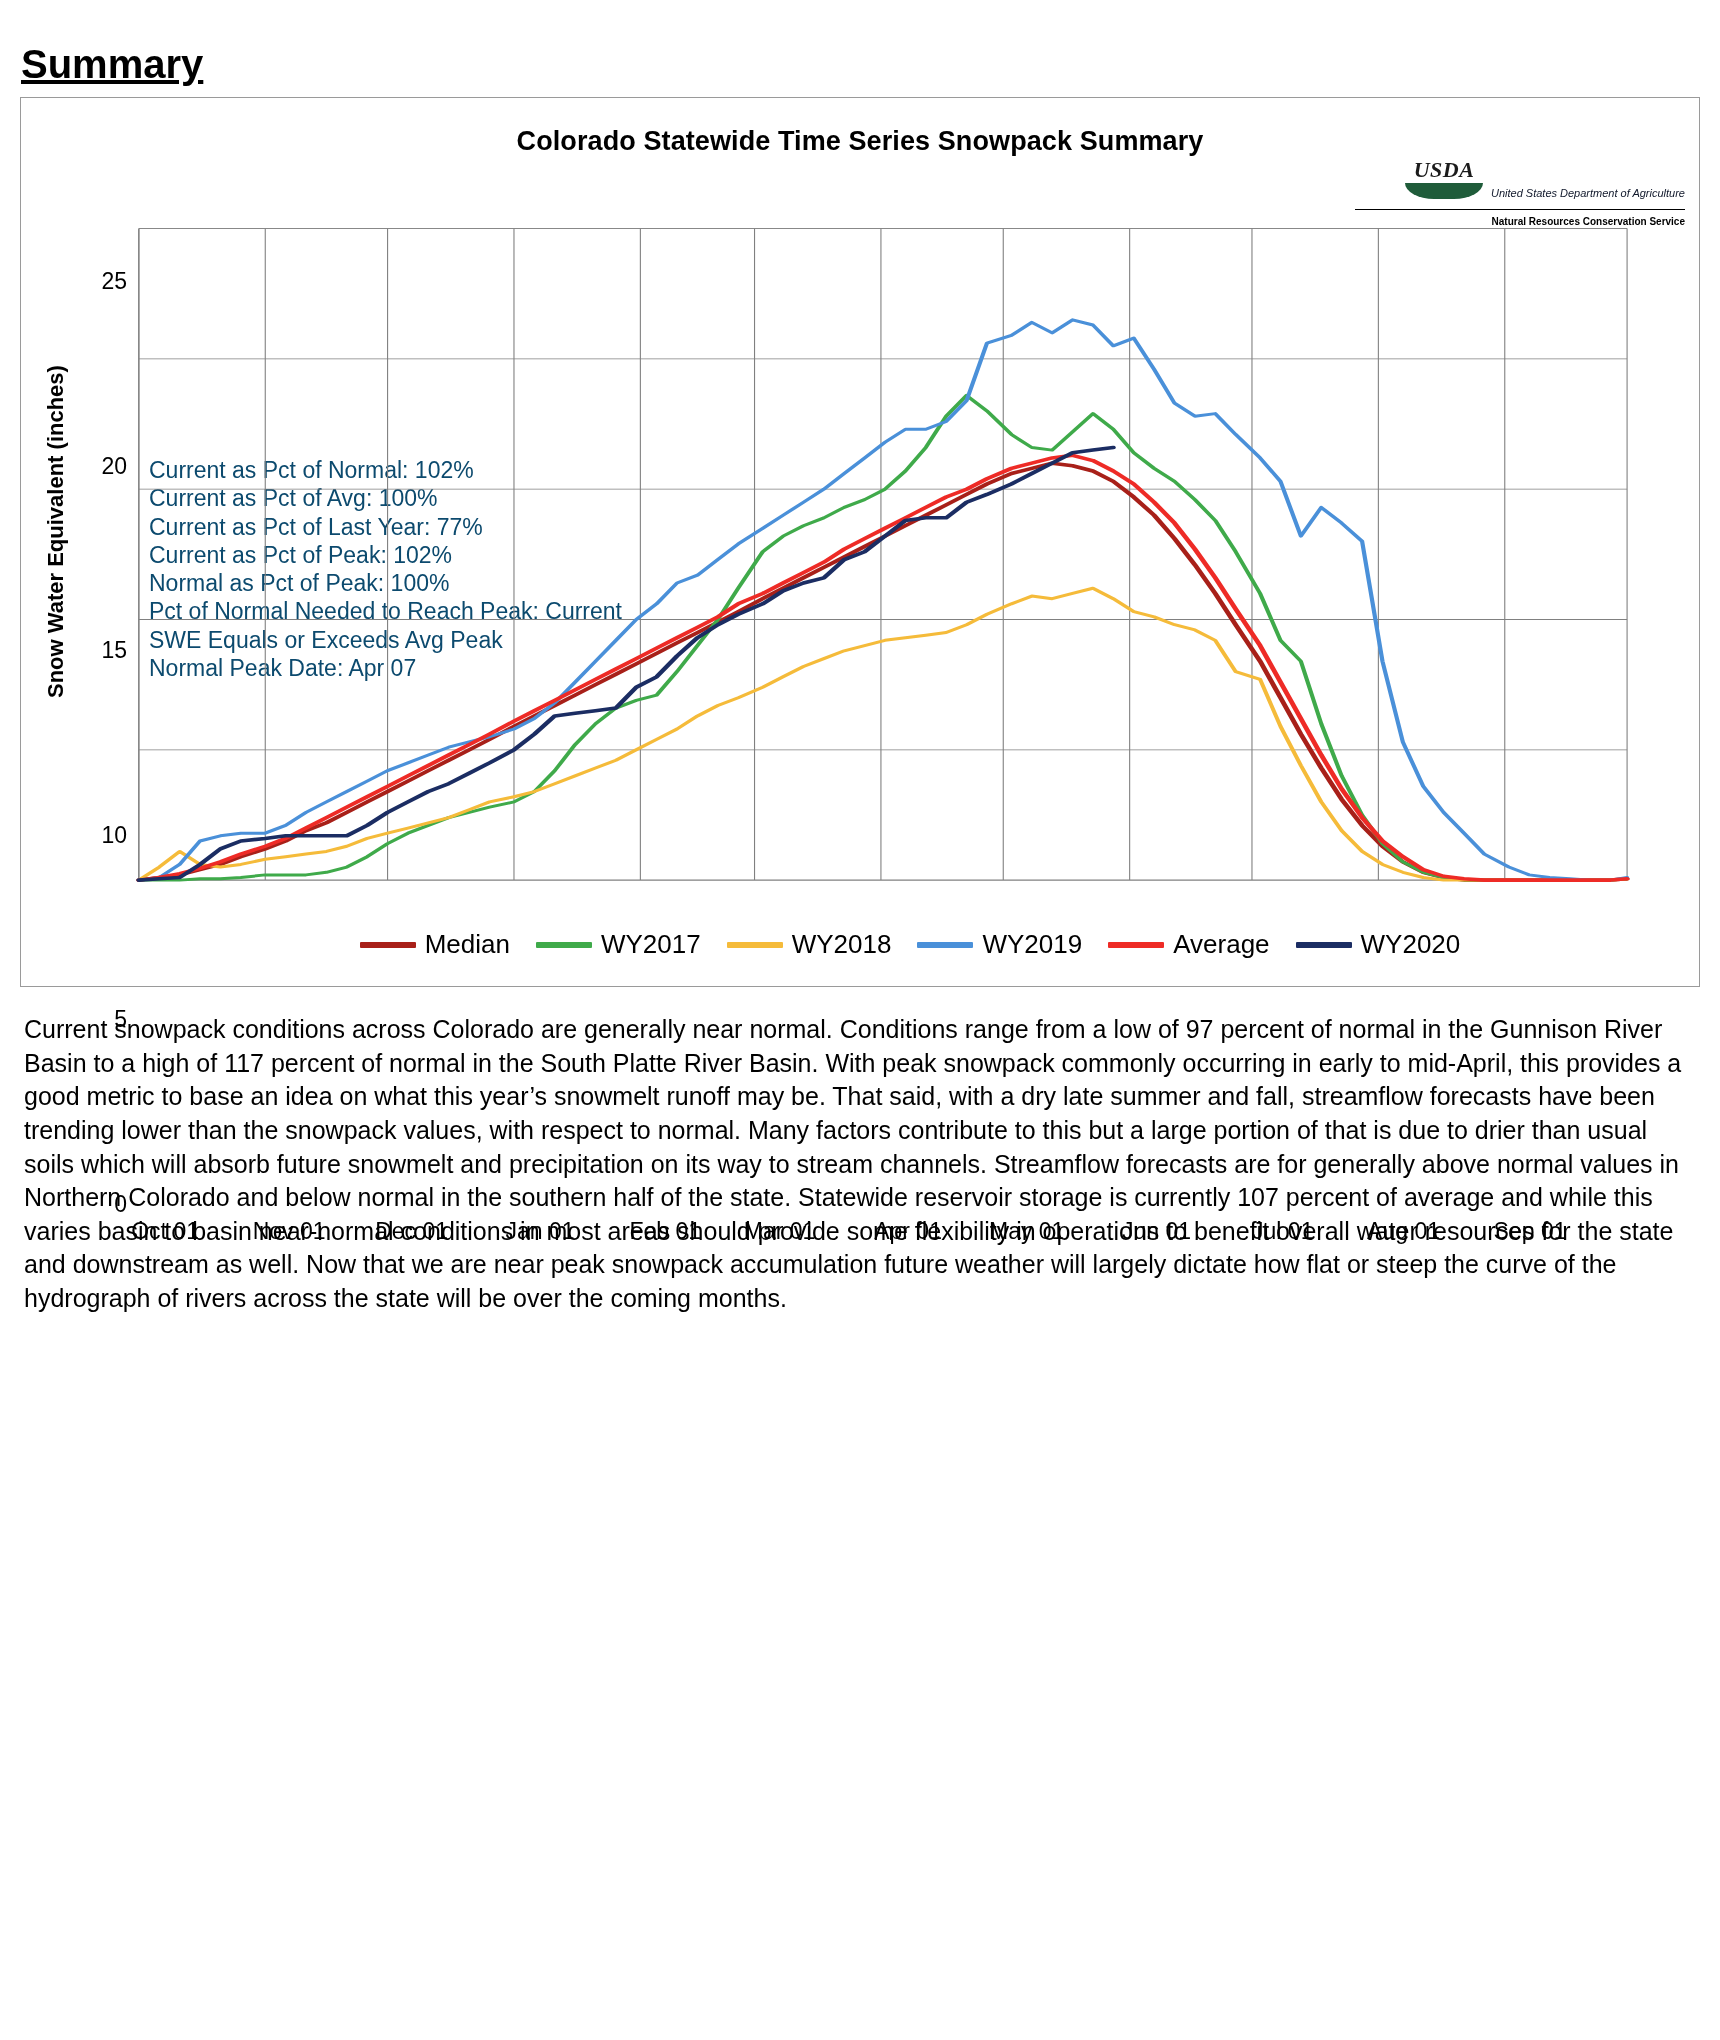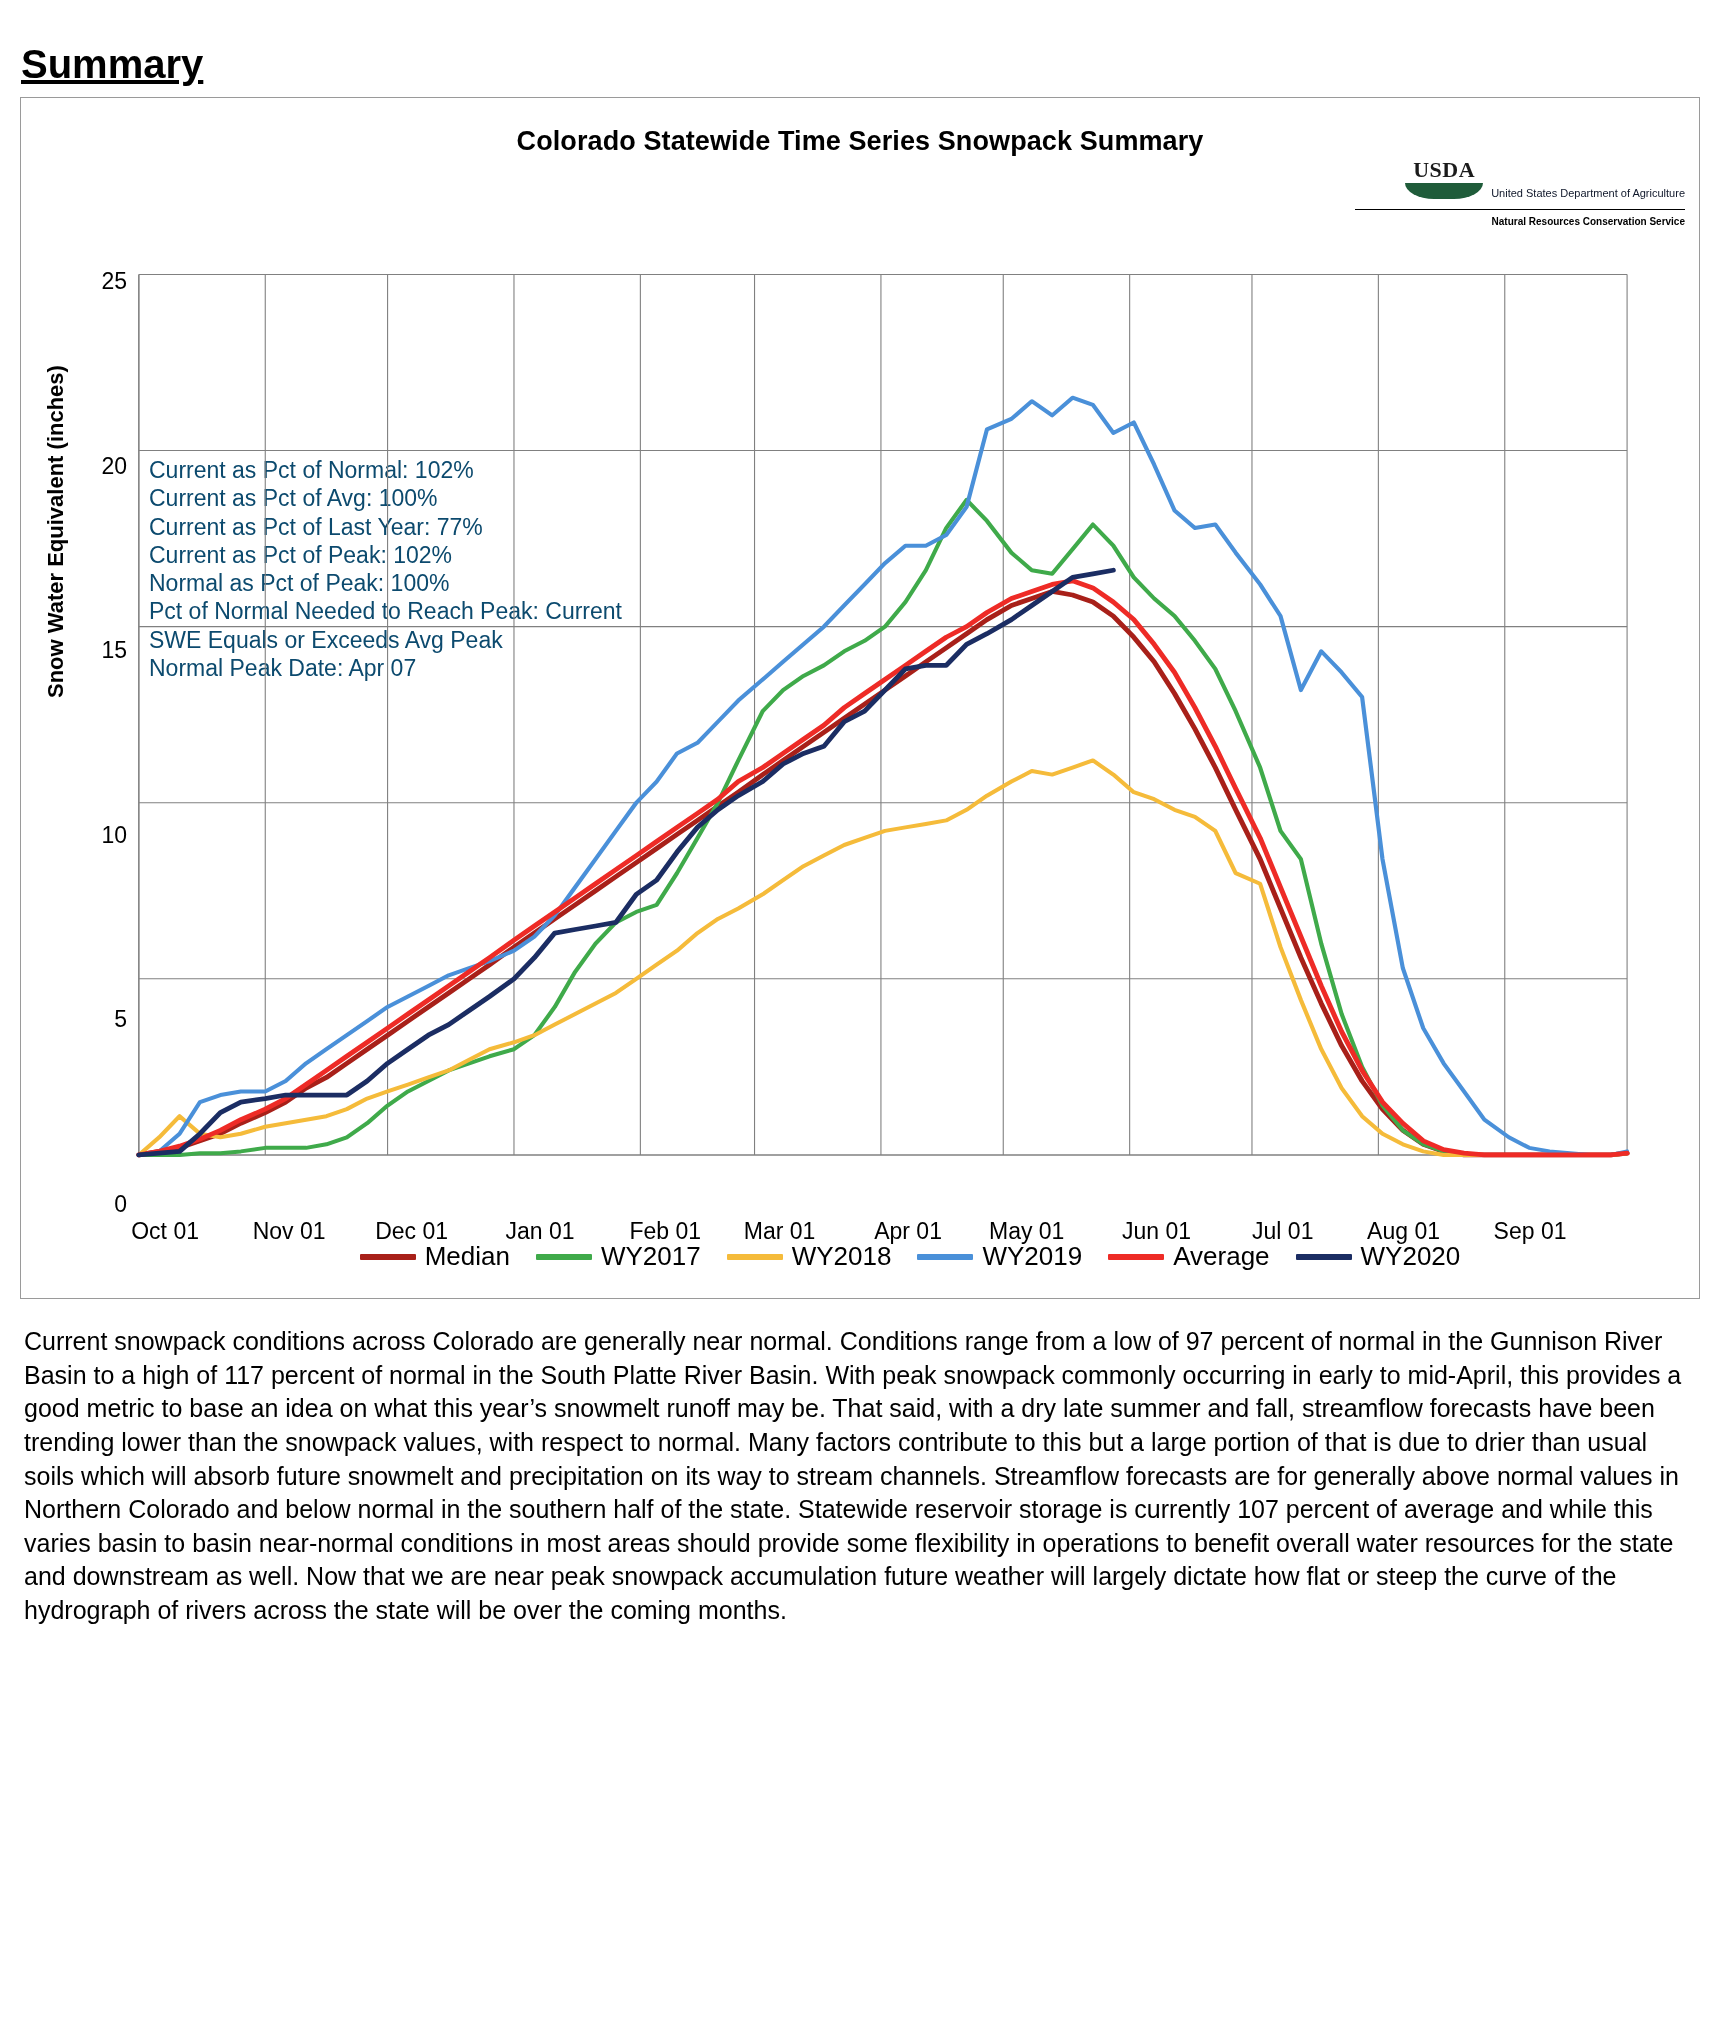--- a/index.html
+++ b/index.html
@@ -33,21 +33,21 @@
   }
   .section-head {
     font-size: 40px;
     font-weight: bold;
     text-decoration: underline;
     margin: 42px 0 10px 3px;
   }
   .chart-box {
     border: 1px solid #9a9a9a;
     margin: 0 2px;
-    height: 1202px;
+    height: 890px;
     position: relative;
     background: #fff;
     box-sizing: border-box;
   }
   .chart-title {
     text-align: center;
     font-size: 27px;
     font-weight: bold;
     margin-top: 28px;
     letter-spacing: 0.1px;
@@ -66,20 +66,21 @@
     right: 14px;
     top: 60px;
     width: 330px;
     text-align: right;
   }
   .usda-top {
     display: flex;
     align-items: flex-end;
     justify-content: flex-end;
     gap: 8px;
+    font-style: italic;
   }
   .usda-mark {
     width: 78px;
     text-align: center;
     line-height: 1;
   }
   .usda-word {
     font-size: 22px;
     font-weight: bold;
     letter-spacing: 0.5px;

